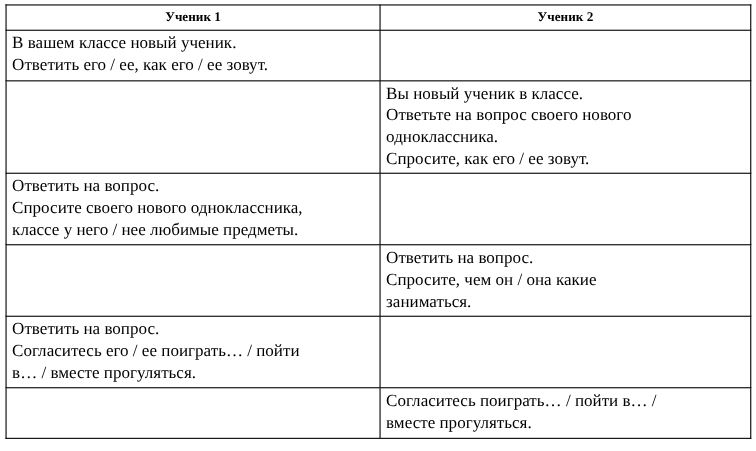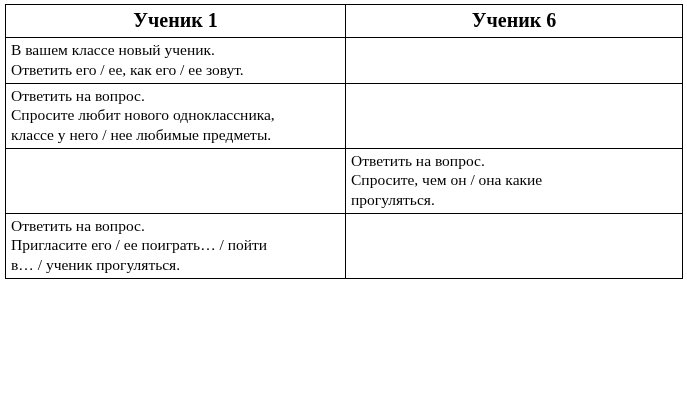--- a/index.html
+++ b/index.html
@@ -29,21 +29,21 @@
   table.dialog-table td {
     border: 1px solid #000000;
     vertical-align: top;
     padding: 2px 5px 3px 5px;
     font-size: 15.5px;
     line-height: 1.27;
   }
   table.dialog-table th {
     text-align: center;
     font-weight: bold;
-    font-size: 20px;
+    font-size: 12px;
     padding-top: 3px;
     padding-bottom: 4px;
   }
   col.c1 { width: 340px; }
   col.c2 { width: 337px; }
   .line {
     display: block;
     white-space: pre-wrap;
     font-family: Liberation Serif, serif;
   }
@@ -56,50 +56,66 @@
 
 <div class="sheet">
   <table class="dialog-table">
     <colgroup>
       <col class="c1">
       <col class="c2">
     </colgroup>
     <thead>
       <tr>
         <th>Ученик 1</th>
-        <th>Ученик 6</th>
+        <th>Ученик 2</th>
       </tr>
     </thead>
     <tbody>
       <tr>
         <td>
           <span class="line">В вашем классе новый ученик.</span>
           <span class="line">Ответить его / ее, как его / ее зовут.</span>
         </td>
         <td class="empty"></td>
       </tr>
       <tr>
+        <td class="empty"></td>
+        <td>
+          <span class="line">Вы новый ученик в классе.</span>
+          <span class="line">Ответьте на вопрос своего нового</span>
+          <span class="line">одноклассника.</span>
+          <span class="line">Спросите, как его / ее зовут.</span>
+        </td>
+      </tr>
+      <tr>
         <td>
           <span class="line">Ответить на вопрос.</span>
-          <span class="line">Спросите любит нового одноклассника,</span>
+          <span class="line">Спросите своего нового одноклассника,</span>
           <span class="line">классе у него / нее любимые предметы.</span>
         </td>
         <td class="empty"></td>
       </tr>
       <tr>
         <td class="empty"></td>
         <td>
           <span class="line">Ответить на вопрос.</span>
           <span class="line">Спросите, чем он / она какие</span>
-          <span class="line">прогуляться.</span>
+          <span class="line">заниматься.</span>
         </td>
       </tr>
       <tr>
         <td>
           <span class="line">Ответить на вопрос.</span>
-          <span class="line">Пригласите его / ее поиграть… / пойти</span>
-          <span class="line">в… / ученик прогуляться.</span>
+          <span class="line">Согласитесь его / ее поиграть… / пойти</span>
+          <span class="line">в… / вместе прогуляться.</span>
         </td>
         <td class="empty"></td>
+      </tr>
+      <tr>
+        <td class="empty"></td>
+        <td>
+          <span class="line">Согласитесь поиграть… / пойти в… /</span>
+          <span class="line">вместе прогуляться.</span>
+        </td>
       </tr>
     </tbody>
   </table>
 </div>
 
 </body></html>

